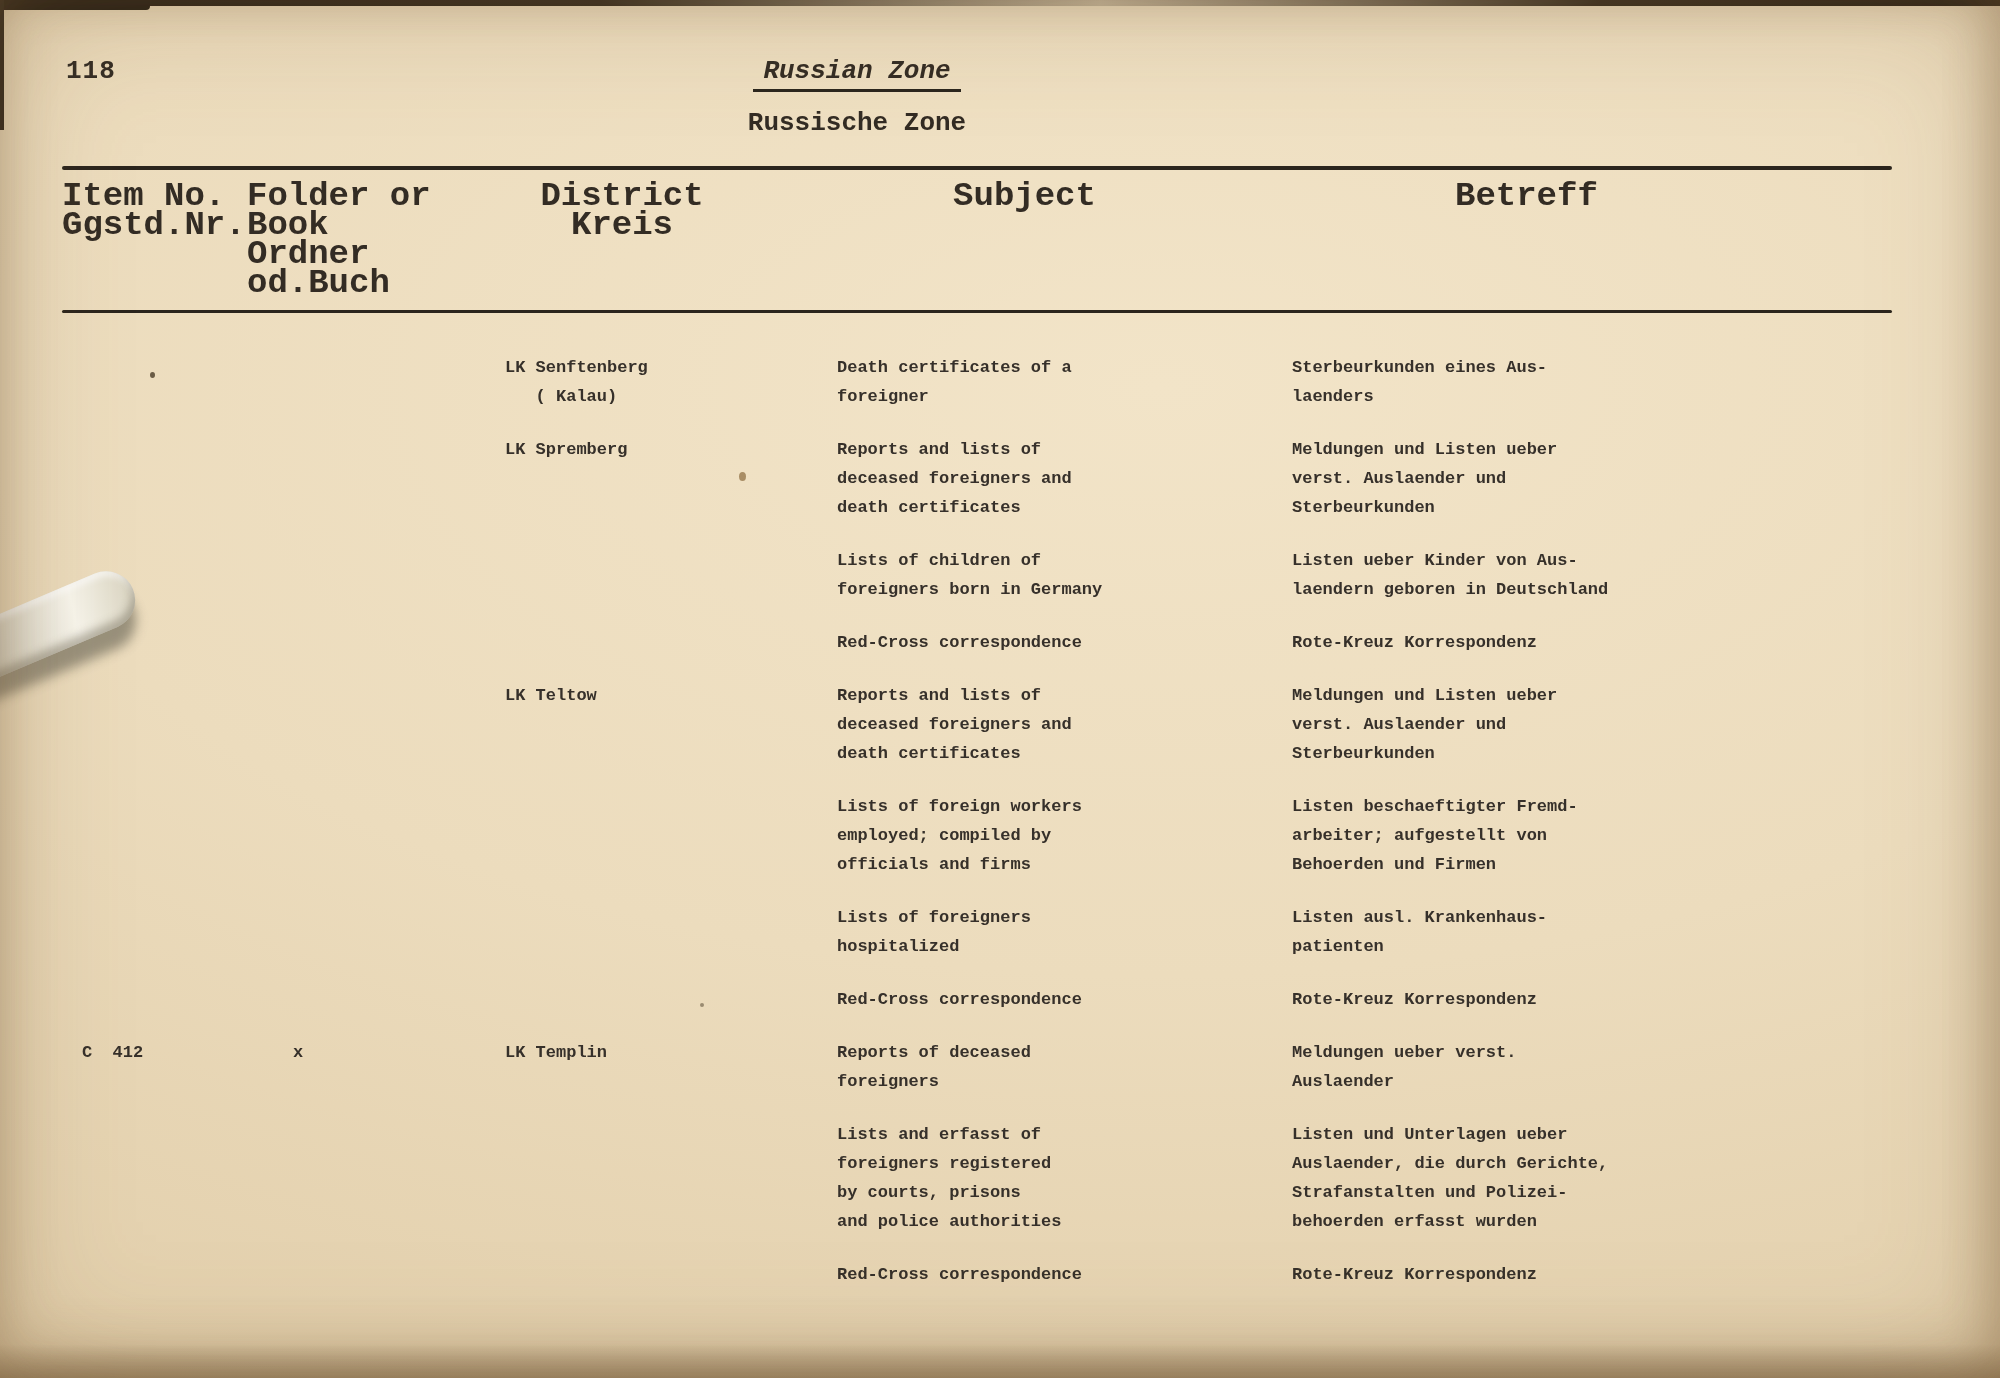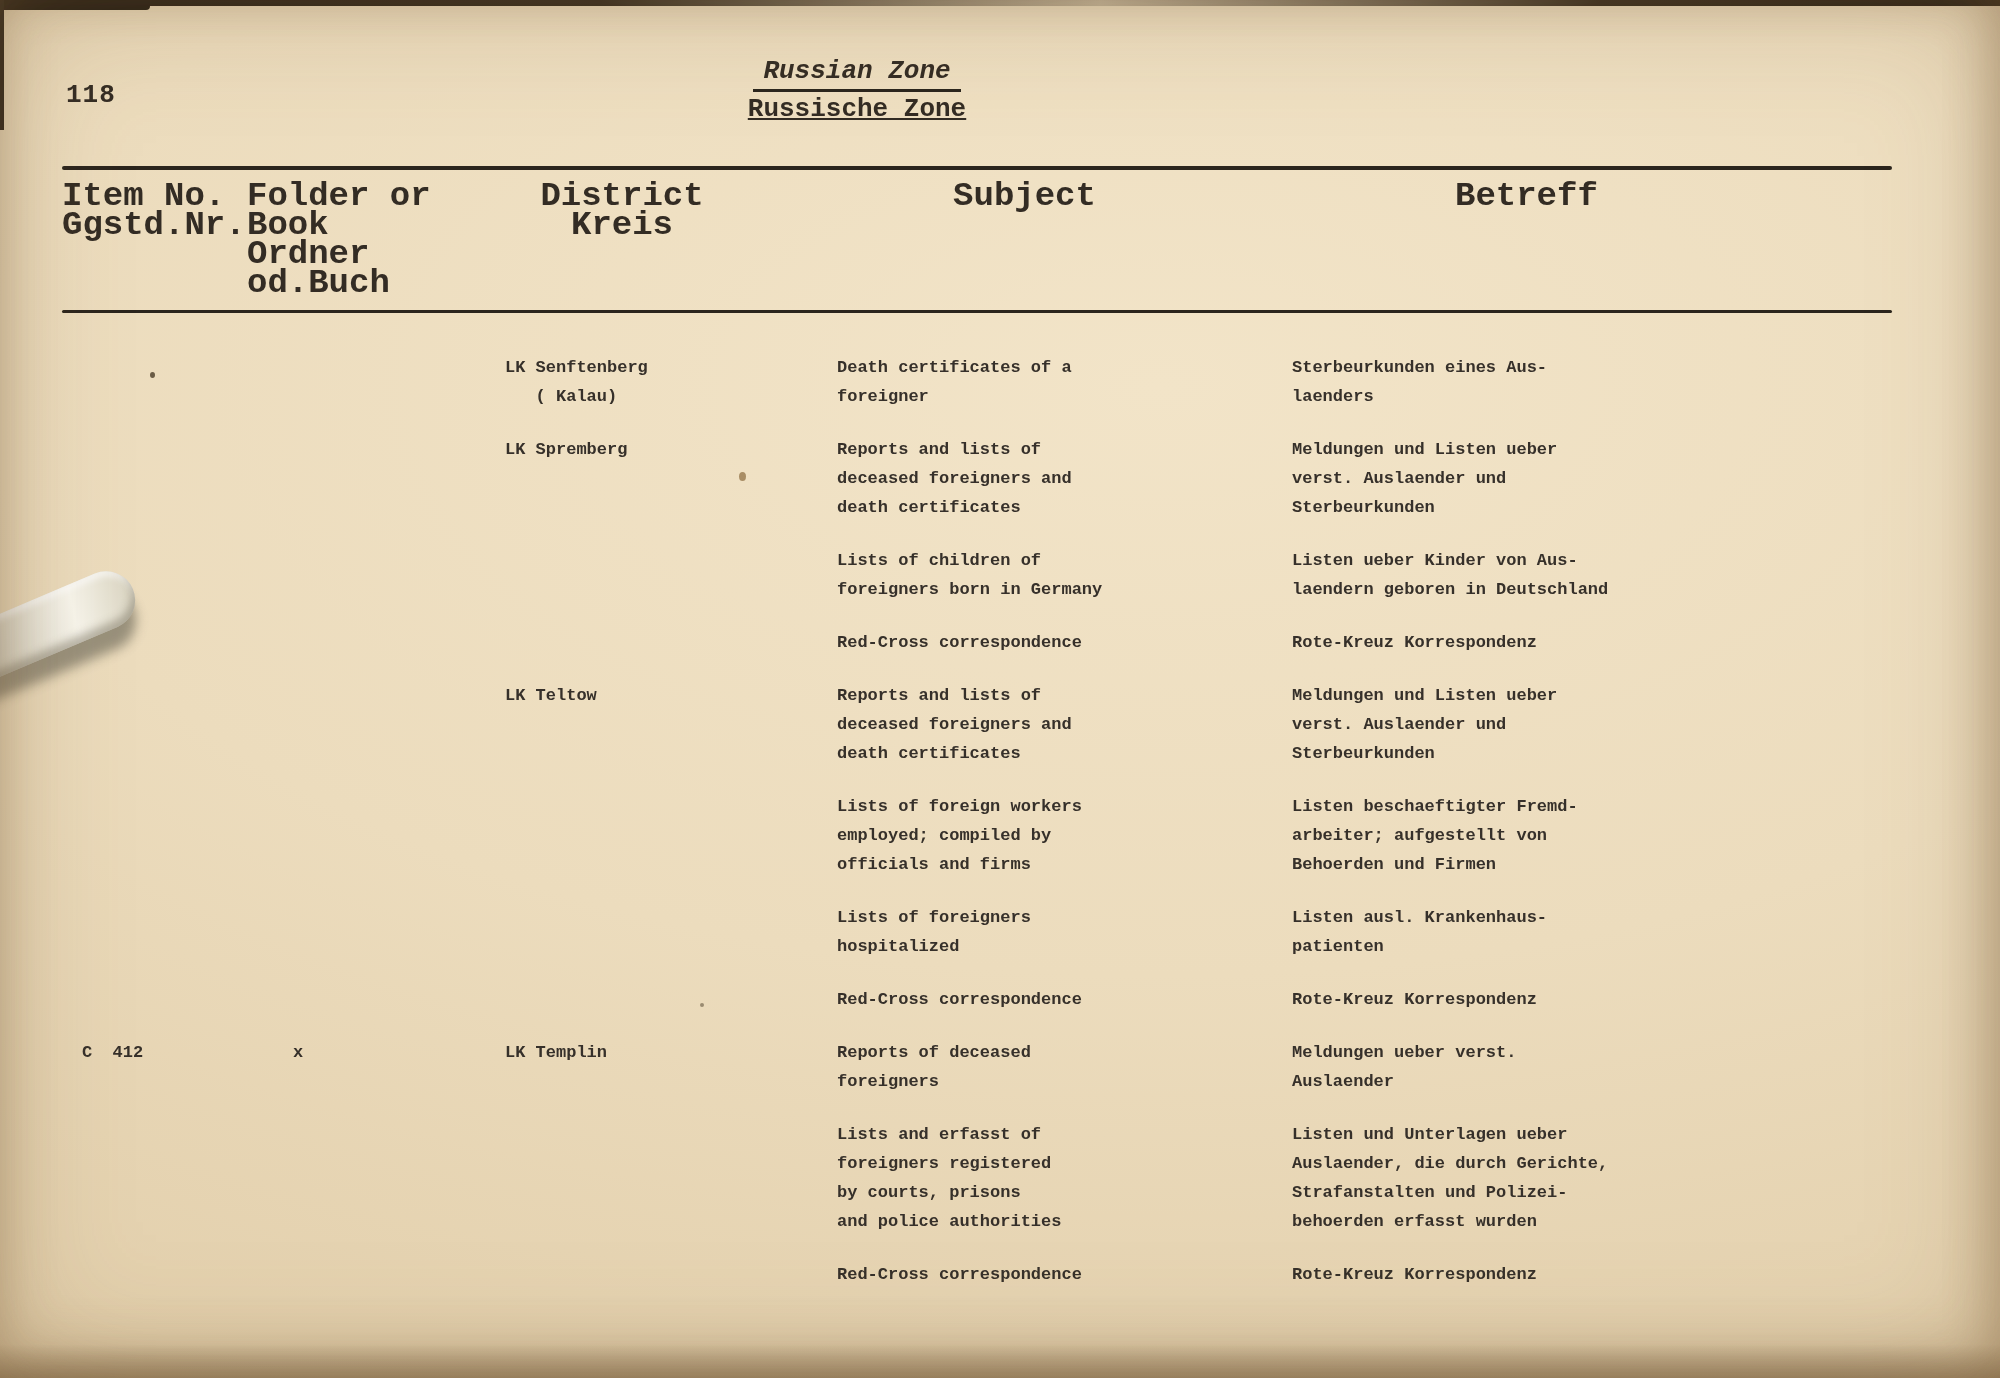--- a/index.html
+++ b/index.html
@@ -15,25 +15,25 @@
   }
   .vignette {
     position:absolute; inset:0; pointer-events:none;
     box-shadow: inset 0 0 130px rgba(124,94,55,.28), inset 0 -22px 55px rgba(110,82,45,.28), inset -15px 0 45px rgba(120,90,52,.18);
   }
   .top-edge { position:absolute; top:0; left:0; width:100%; height:6px; background:linear-gradient(to right,#241d14,#332a1e 30%,#2a221732 55%,#352b1e 80%,#241d14); }
   .top-edge-blob { position:absolute; top:0; left:0; width:150px; height:10px; background:#241d14; border-radius:0 0 4px 0; }
   .left-edge { position:absolute; top:0; left:0; width:4px; height:130px; background:#2b241b; }
   .bottom-shade { position:absolute; left:0; bottom:0; width:100%; height:34px; background:linear-gradient(to bottom, rgba(95,70,40,0), rgba(85,62,34,.38)); pointer-events:none; }
 
-  .page-number { position:absolute; top:80px; left:66px; font-size:26px; font-weight:bold; letter-spacing:1px; }
+  .page-number { position:absolute; top:56px; left:66px; font-size:26px; font-weight:bold; letter-spacing:1px; }
 
   .zone-title { position:absolute; top:56px; left:742px; width:230px; text-align:center; font-size:26px; font-weight:bold; line-height:31px; }
   .zone-title .en { display:inline-block; border-bottom:3px solid #2b251d; padding:0 10px 2px 10px;font-style:italic; }
-  .zone-title .de { display:block; margin-top:2px;text-decoration:underline; }
+  .zone-title .de { display:block; margin-top:16px; }
 
   .doc-table { position:absolute; top:166px; left:62px; right:108px; }
   .rule { height:4px; background:#2b251d; border-radius:2px; }
   .rule.thin { height:3px; }
 
   .grid-row { display:grid; grid-template-columns:185px 250px 340px 455px 1fr; }
   .thead { margin-top:12px; margin-bottom:12px; font-weight:bold; }
   .th { font-size:34px; line-height:29px; white-space:pre-wrap; }
   .th.th-district { text-align:center; padding-right:90px; }
   .th.th-subject  { text-align:center; padding-right:80px; }

